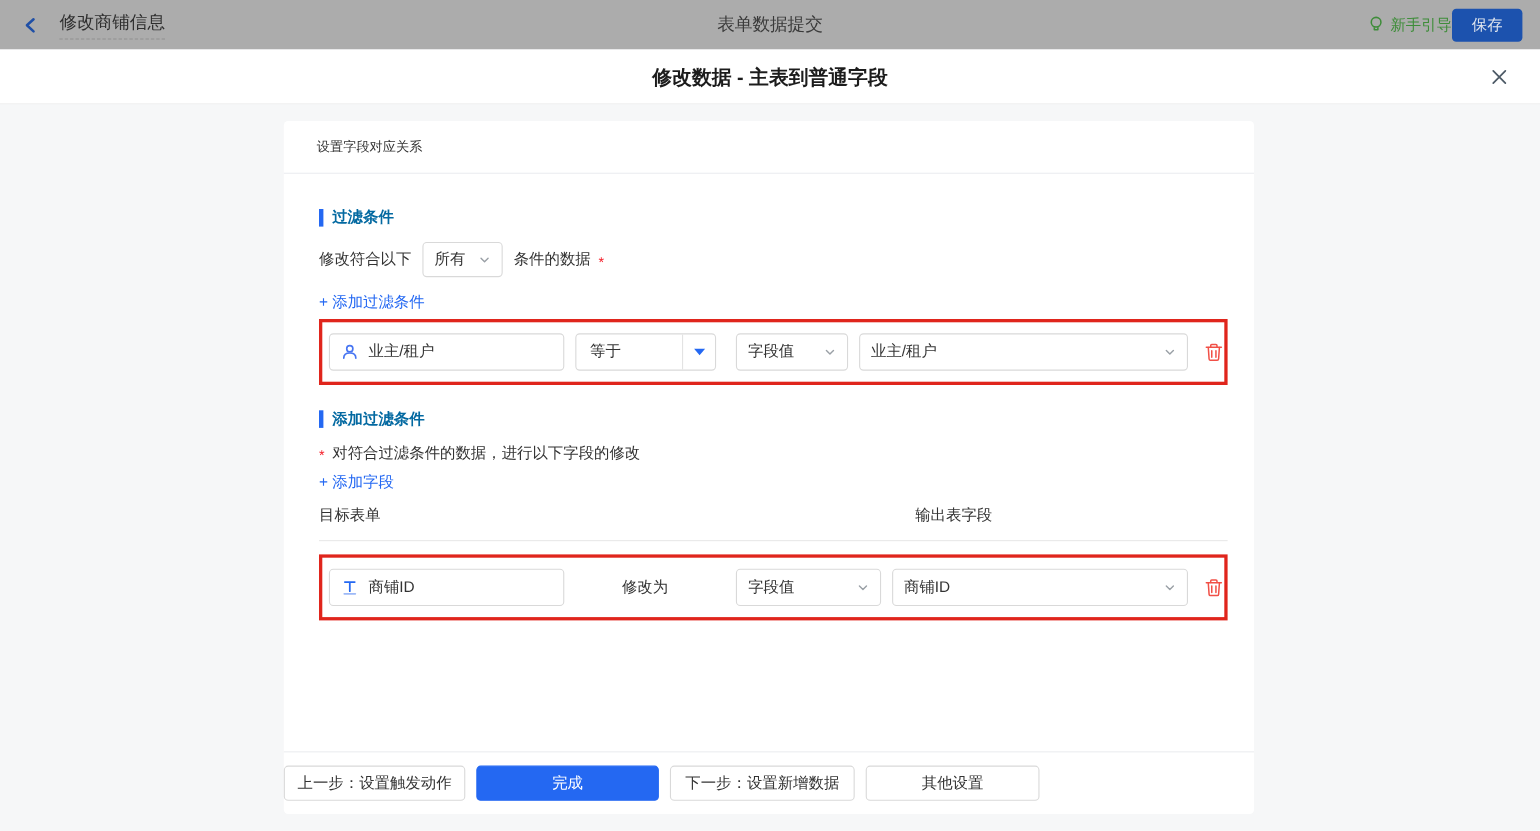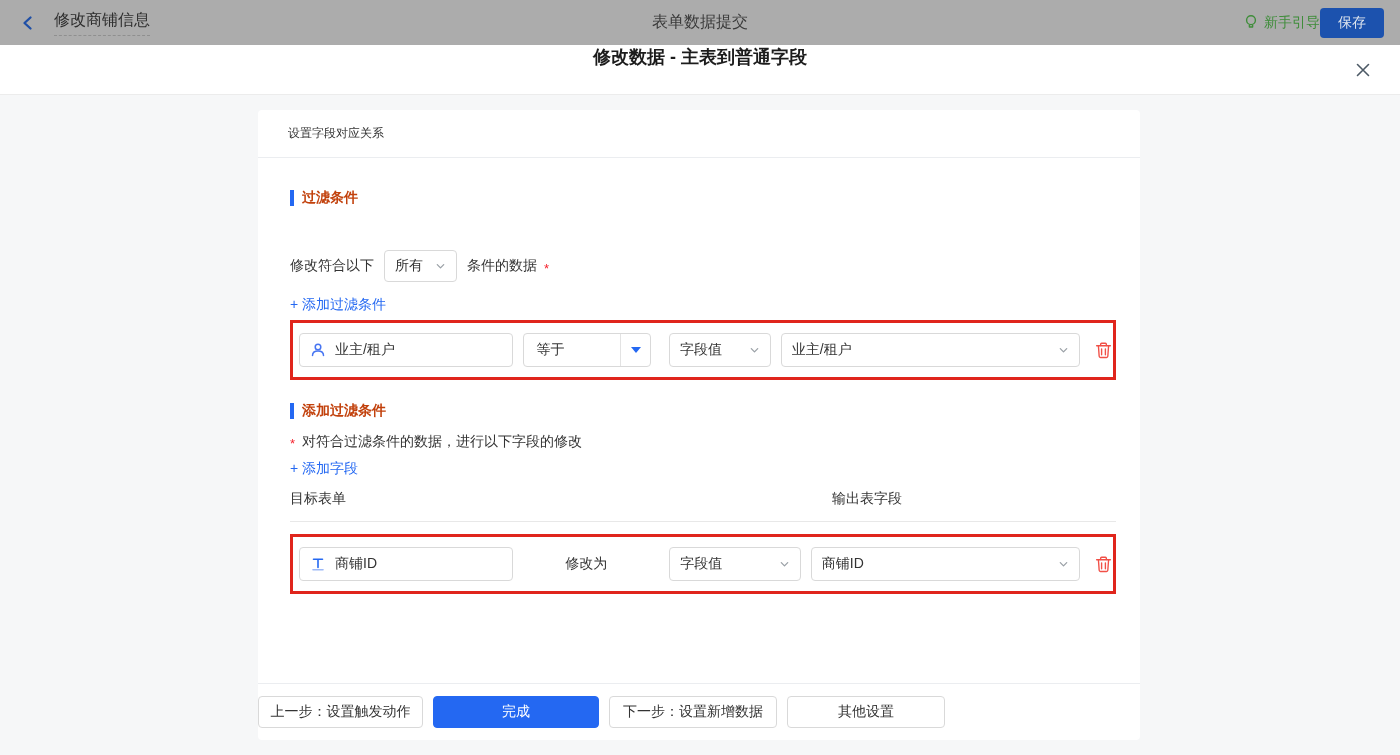--- a/index.html
+++ b/index.html
@@ -15,40 +15,40 @@
     padding-bottom:4px; border-bottom:1px dashed #8f8f8f; cursor:text; }
   .topbar-center { position:absolute; left:50%; transform:translateX(-50%);
     font-size:16px; color:#3a3a3a; }
   .topbar-right { position:absolute; right:16px; display:flex; align-items:center; }
   .guide { display:flex; align-items:center; gap:6px; color:#3f8d3a; font-size:14px; cursor:pointer; }
   .save-btn { width:64px; height:30px; background:#1c52ae; color:#dfe5ee;
     border:none; border-radius:4px; font-size:14px; cursor:pointer; }
 
   
   .modal-header { position:relative; height:50px; background:#fff;
-    display:flex; justify-content:center;
+    display:flex; align-items:center; justify-content:center;
     border-bottom:1px solid #ececec; }
   .modal-title { font-size:18px; font-weight:600; color:#1c1c1c; }
   .modal-close { position:absolute; right:26px; top:14px; width:22px; height:22px;
     display:flex; align-items:center; justify-content:center; cursor:pointer; }
 
   
   .modal-body { position:relative; height:660px; background:#f6f7f8; }
   .card { position:absolute; left:258px; top:15px; width:882px; height:630px;
     background:#fff; border-radius:4px; }
   .card-header { height:48px; display:flex; align-items:center; padding:0 30px;
     font-size:12px; color:#333; border-bottom:1px solid #ebedf0; }
   .card-content { padding:0 24px 0 32px; }
 
   .section-title { margin-top:31px; display:flex; align-items:center;
-    font-size:14px; font-weight:bold; color:#c2410c; }
+    font-size:14px; font-weight:bold; color:#0369a1; }
   .section-title.second { margin-top:22px; }
   .blue-bar { width:4px; height:16px; background:#2468f2; margin-right:8px; }
 
-  .match-row { margin-top:43px; display:flex; align-items:center; font-size:14px; color:#333; }
+  .match-row { margin-top:13px; display:flex; align-items:center; font-size:14px; color:#333; }
   .req { color:#f5222d; font-size:13px; margin-left:7px; position:relative; top:2px; }
 
   .select { height:32px; background:#fff; border:1px solid #d9d9d9; border-radius:4px;
     display:flex; align-items:center; justify-content:space-between;
     padding:0 10px; font-size:14px; color:#333; cursor:pointer; }
   .select.h34 { height:34px; }
   .sel-all { width:73px; margin:0 10px; }
 
   .add-link { margin-top:14px; font-size:14px; color:#2468f2; cursor:pointer; width:fit-content; }
   .add-link.second { margin-top:9px; }

